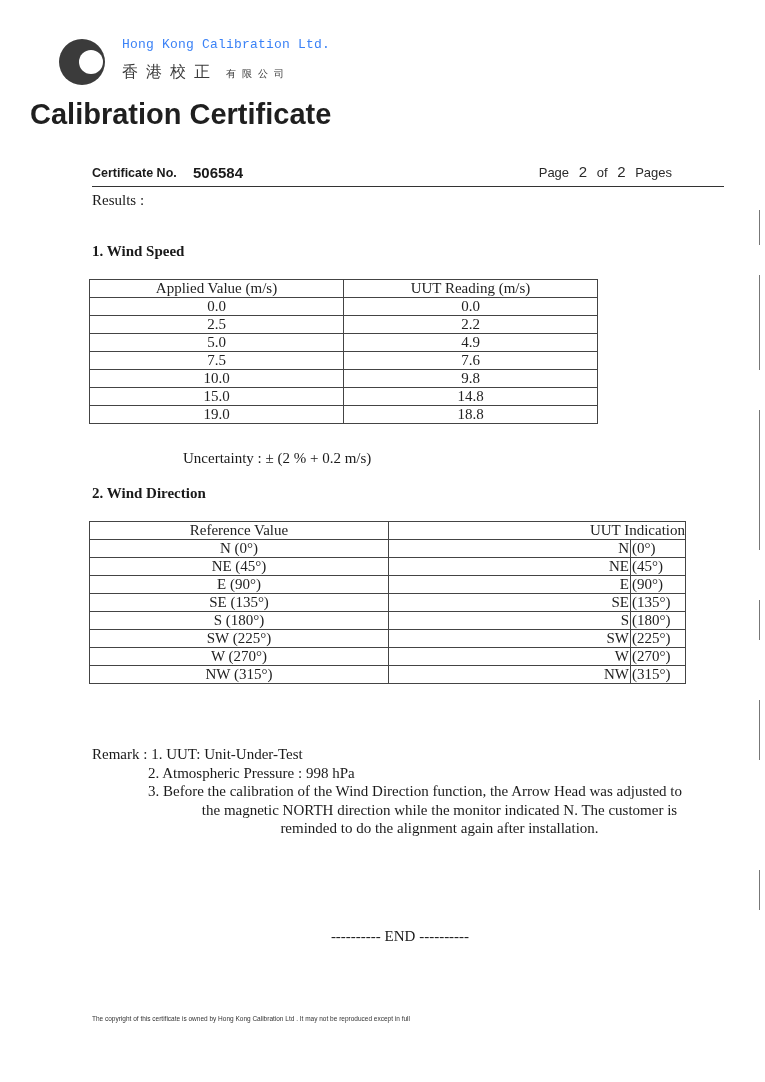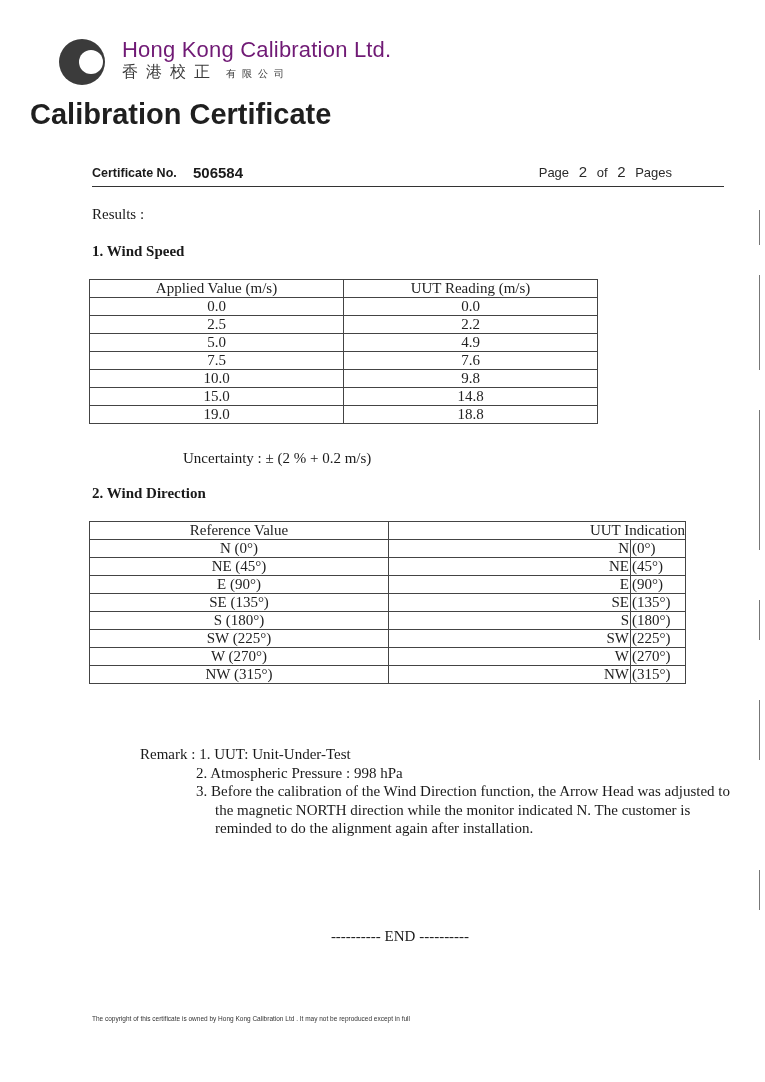--- a/index.html
+++ b/index.html
@@ -1,57 +1,57 @@
 <!DOCTYPE html>
 <html><head>
 <meta charset="utf-8">
 <style>
   html, body { margin: 0; padding: 0; background: #ffffff; }
   body { width: 765px; height: 1082px; position: relative; overflow: hidden; color: #1a1a1a; }
   .abs { position: absolute; }
 
   
   .logo { left: 58px; top: 38px; width: 48px; height: 48px; }
-  .company-en { left: 122px; top: 37px; font-family: Liberation Sans, sans-serif; font-size: 22px; color: #701a75; letter-spacing: 0.2px; }
+  .company-en { left: 122px; top: 37px; font-family: Liberation Mono, monospace; font-size: 13px; color: #3b82f6; letter-spacing: 0.2px; }
   .company-zh { left: 122px; top: 62px; font-family: "DejaVu Sans", sans-serif; color: #3a3a3a; white-space: nowrap; }
   .company-zh .big { font-size: 16px; letter-spacing: 8px; }
   .company-zh .small { font-size: 10px; letter-spacing: 6px; margin-left: 8px; }
 
   .doc-title { left: 0; width: 765px; text-align: left; top: 98px; font-family: "Liberation Sans", sans-serif; font-weight: bold; font-size: 29px; color: #1f1f1f; padding-left: 30px; box-sizing: border-box; }
 
   .cert-row { left: 92px; top: 160px; width: 632px; height: 26px; font-family: "Liberation Sans", sans-serif; }
   .cert-label { left: 0; top: 6px; font-size: 12.5px; font-weight: bold; }
   .cert-no { left: 101px; top: 4px; font-size: 15px; font-weight: bold; }
   .page-info { right: 52px; top: 3px; font-size: 13px; color: #2a2a2a; white-space: nowrap; }
   .page-info .num { font-size: 15px; margin: 0 6px; }
   .header-rule { left: 92px; top: 186px; width: 632px; height: 0; border-top: 1.5px solid #333; }
 
   .serif { font-family: "Liberation Serif", serif; }
-  .results-label { left: 92px; top: 206px; font-size: 15px; }
+  .results-label { left: 92px; top: 192px; font-size: 15px; }
   .section-heading { font-size: 15px; font-weight: bold; }
   .sec1 { left: 92px; top: 243px; }
   .sec2 { left: 92px; top: 485px; }
 
   table.data { position: absolute; border-collapse: collapse; font-family: "Liberation Serif", serif; font-size: 15px; color: #222; }
   table.data td, table.data th { border: 1px solid #444; padding: 0; height: 17px; line-height: 17px; font-weight: normal; text-align: center; }
   .tbl1 { left: 89px; top: 279px; width: 509px; }
   .tbl2 { left: 89px; top: 521px; width: 597px; }
   .tbl1 td, .tbl1 th { width: 50%; }
   .tbl2 .ref { width: 298px; }
   .tbl2 .dir { text-align: right; padding-right: 1px; width: 240px; }
   .tbl2 .deg { text-align: left; padding-left: 1px; }
   .tbl2 th.uut { text-align: right; }
 
   .uncertainty { left: 183px; top: 450px; font-size: 15px; }
 
-  .remarks { left: 92px; top: 745px; font-size: 15px; line-height: 18.5px; width: 620px; margin-left: 48px; }
+  .remarks { left: 92px; top: 745px; font-size: 15px; line-height: 18.5px; width: 620px; }
   .remark-line { position: relative; }
   .remark-first { }
   .remark-indent { padding-left: 56px; }
-  .remark-wrap { padding-left: 75px; }
+  .remark-wrap { padding-left: 75px; text-align: center; }
 
   .end-mark { left: 0; width: 800px; text-align: center; top: 928px; font-size: 15px; }
   .copyright { left: 92px; top: 1015px; font-family: "Liberation Sans", sans-serif; font-size: 6.5px; color: #333; }
 
   .edge-line { left: 759px; width: 0; border-left: 1px solid #777; }
 </style>
 </head>
 <body>
 
 <svg class="abs logo" viewBox="0 0 48 48">

